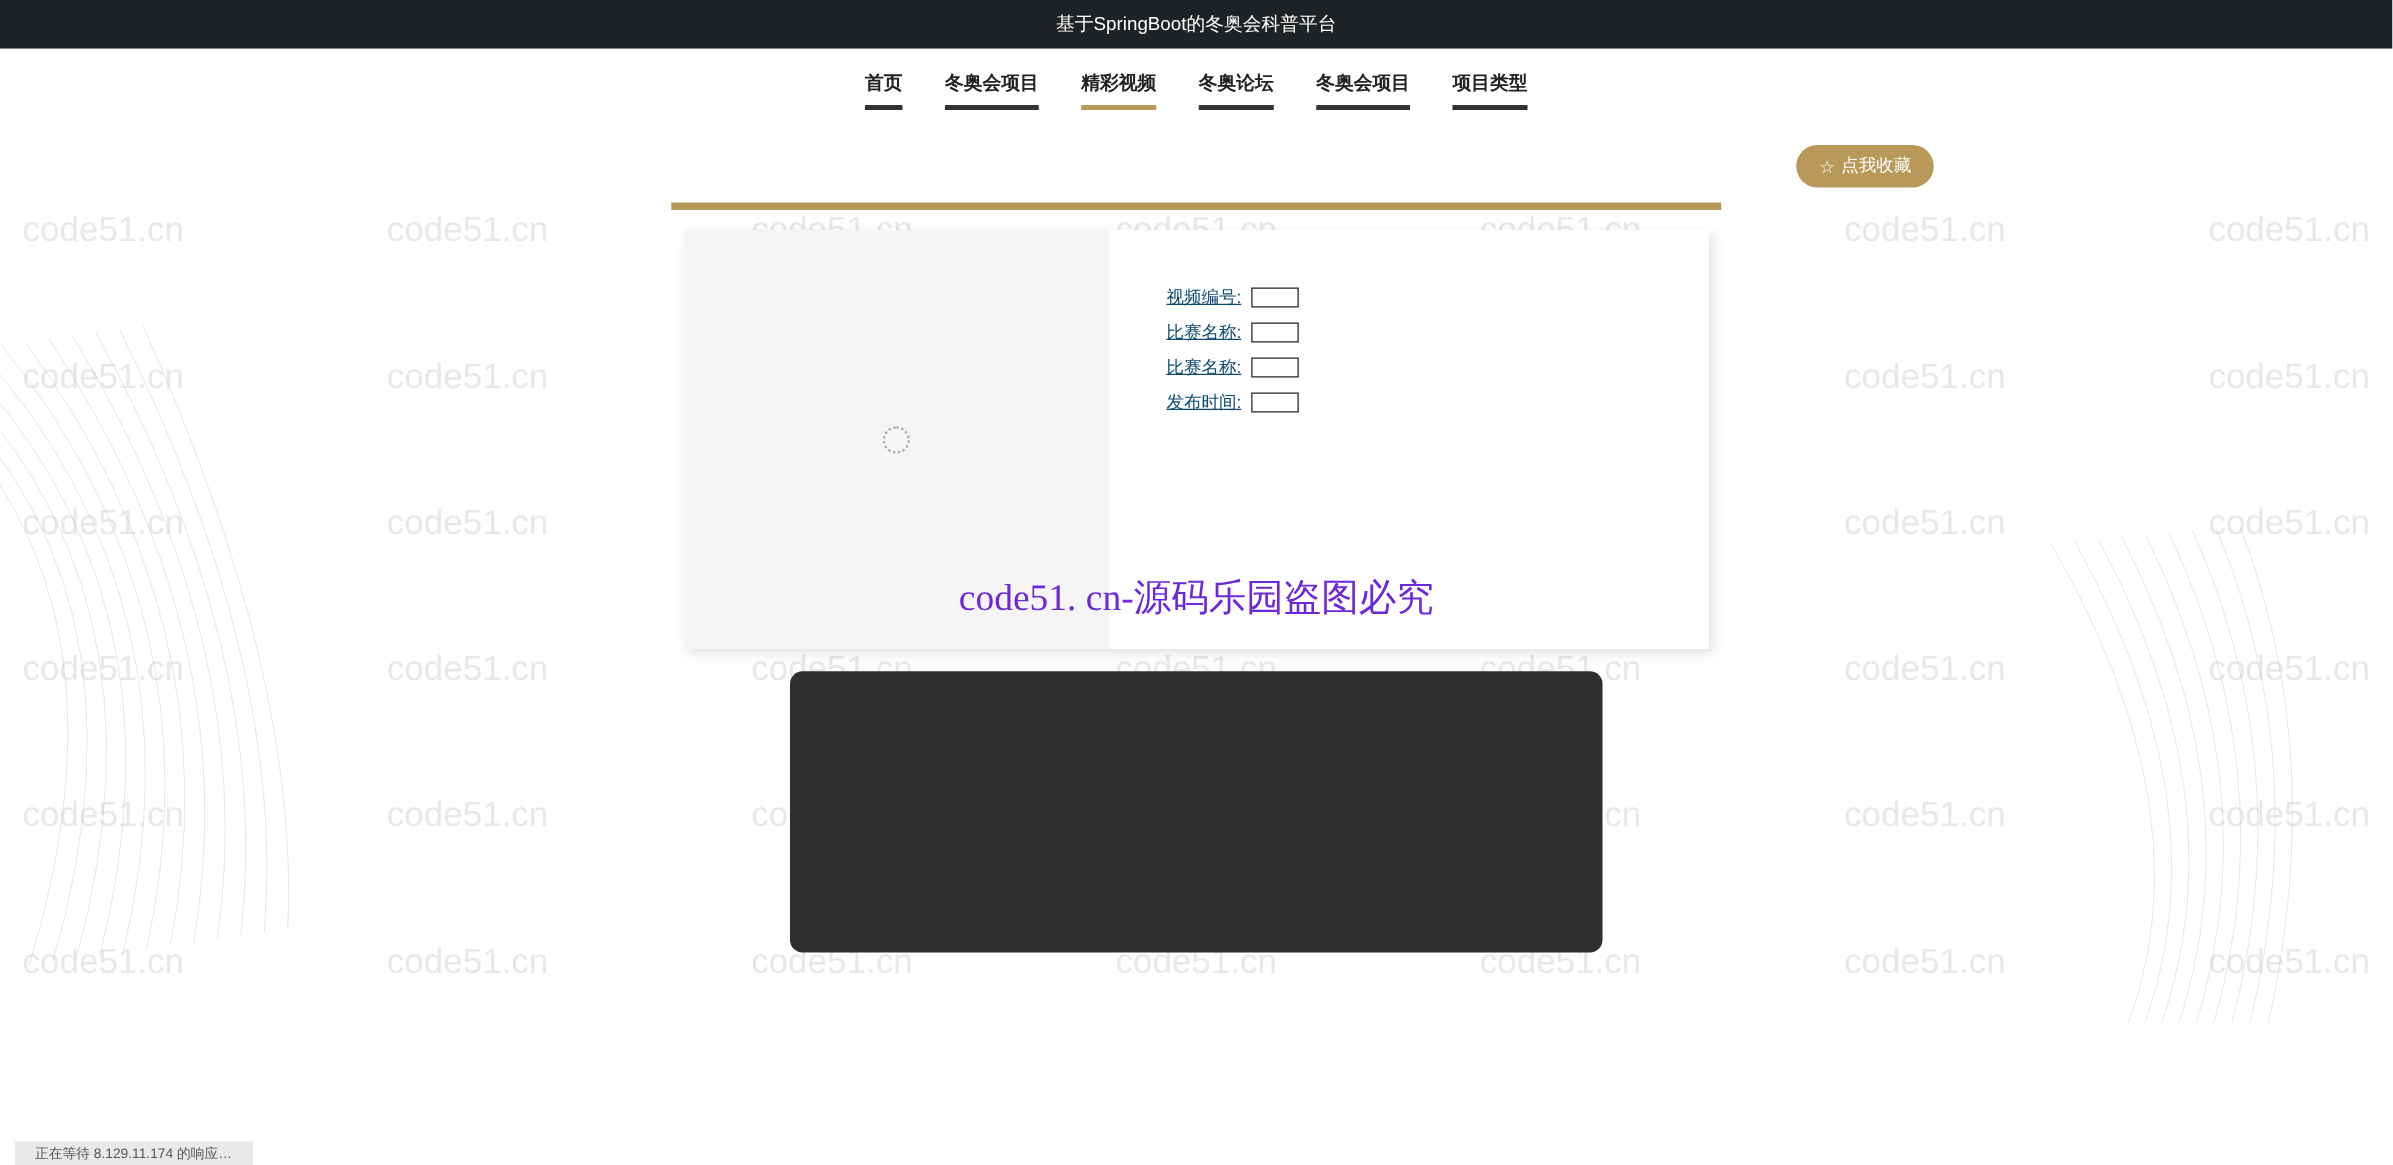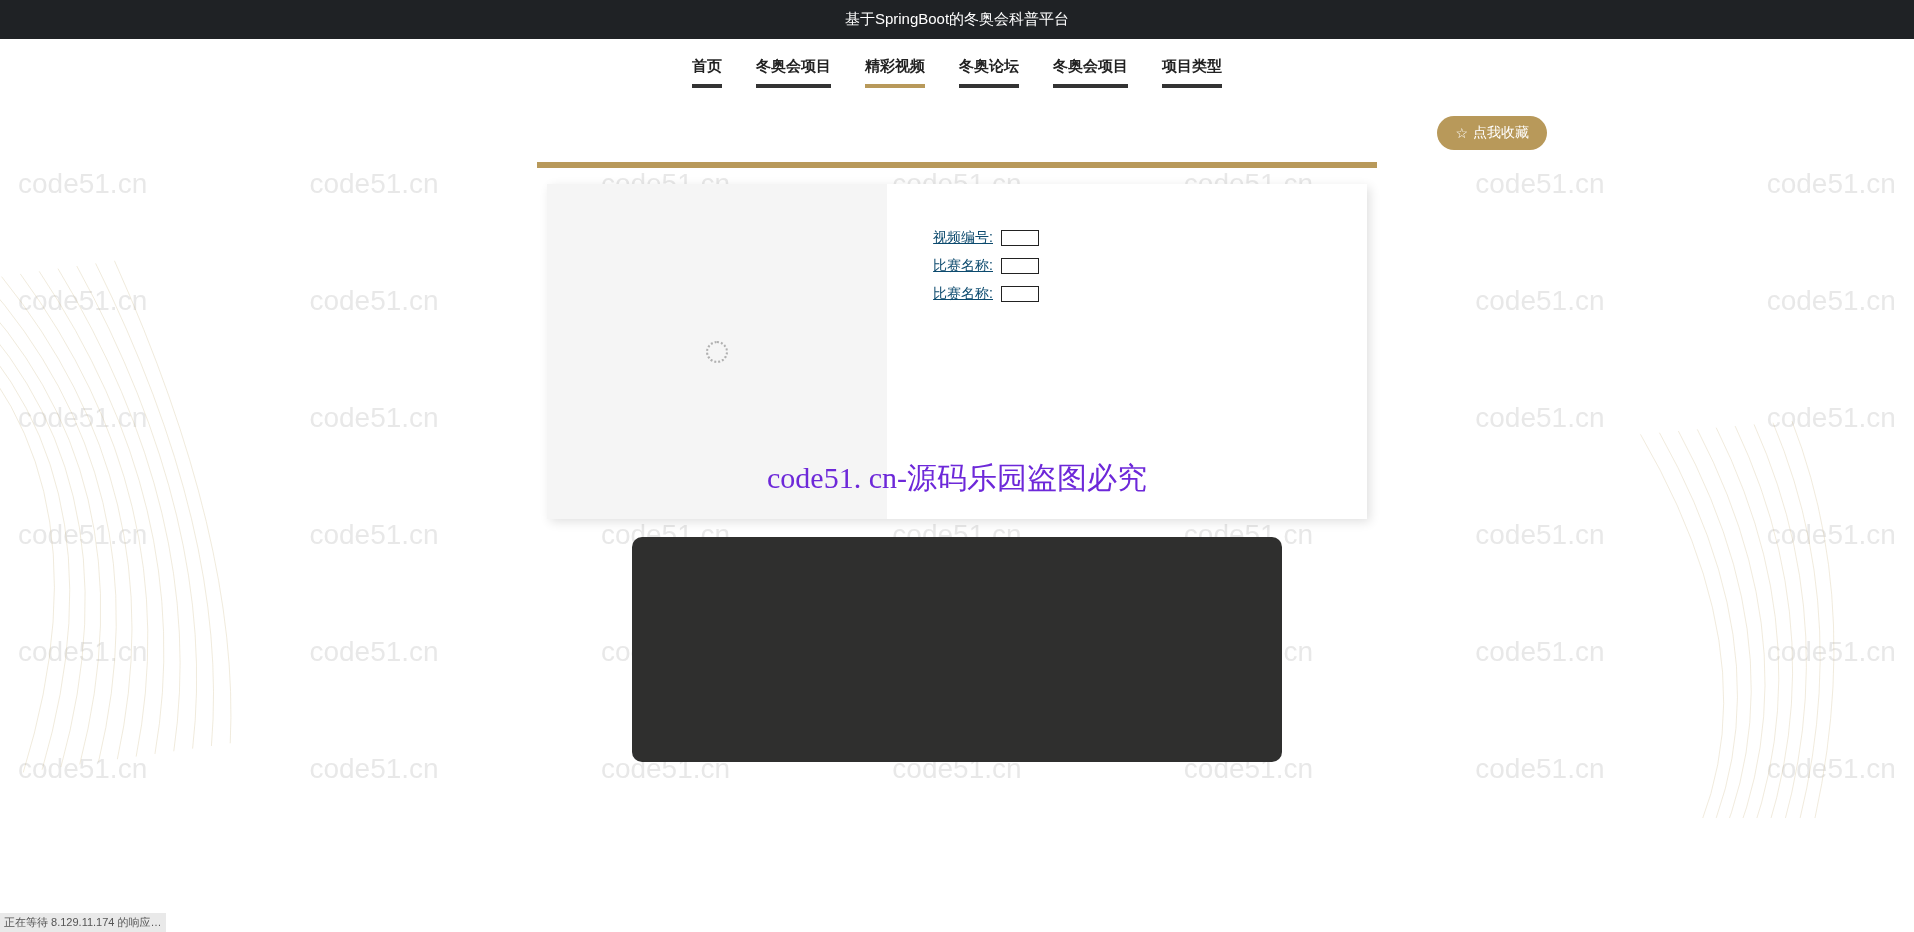--- a/index.html
+++ b/index.html
@@ -168,25 +168,25 @@
       margin: 18px auto 0;
       height: 225px;
       background: #2f2f2e;
       border-radius: 10px;
       position: relative;
       z-index: 2;
     }
     .status-bar {
       position: fixed;
       bottom: 0;
-      left: 0;
+      left: 12px;
       background: #e9e9e9;
       color: #555;
       font-size: 11px;
-      padding: 2px 4px;
+      padding: 2px 16px;
       z-index: 10;
     }
     .deco-lines {
       position: absolute;
       width: 380px;
       height: 500px;
       pointer-events: none;
       z-index: 0;
     }
     .deco-left { left: -60px; top: 160px; transform: rotate(-8deg); }
@@ -316,20 +316,24 @@
           <span class="detail-box"></span>
         </div>
         <div class="detail-item">
           <span class="detail-label">比赛名称:</span>
           <span class="detail-box"></span>
         </div>
         <div class="detail-item">
           <span class="detail-label">比赛名称:</span>
           <span class="detail-box"></span>
         </div>
+        <div class="detail-item">
+          <span class="detail-label">发布时间:</span>
+          <span class="detail-box"></span>
+        </div>
       </div>
   </div>
 
   <div class="big-watermark">code51. cn-源码乐园盗图必究</div>
 
   <div class="video-block"></div>
 
 </div>
 
 <div class="status-bar">

